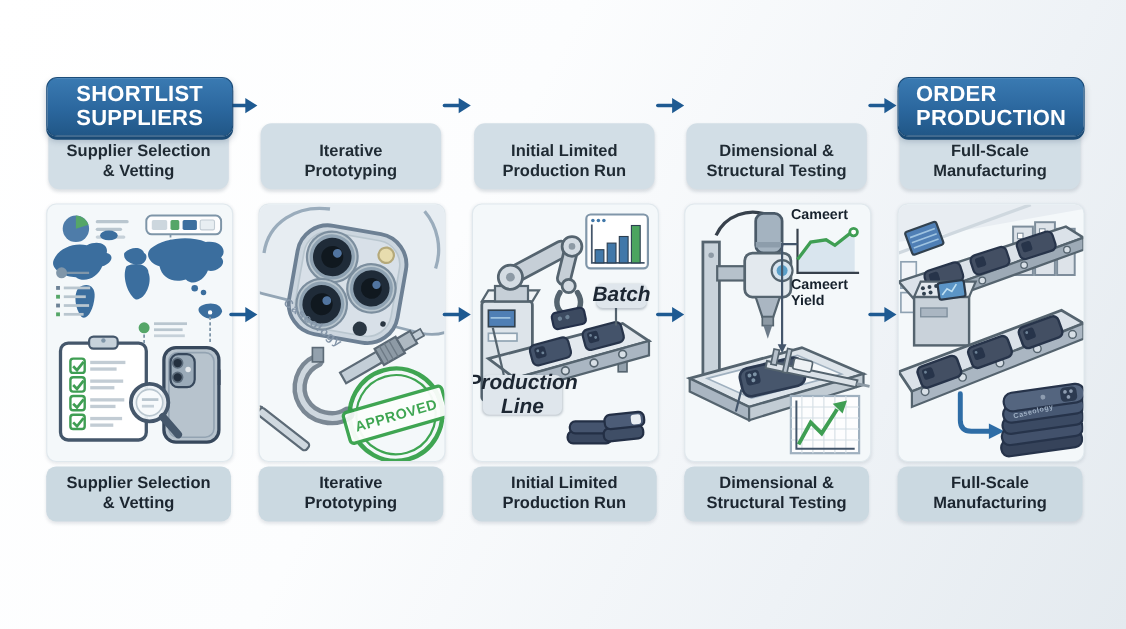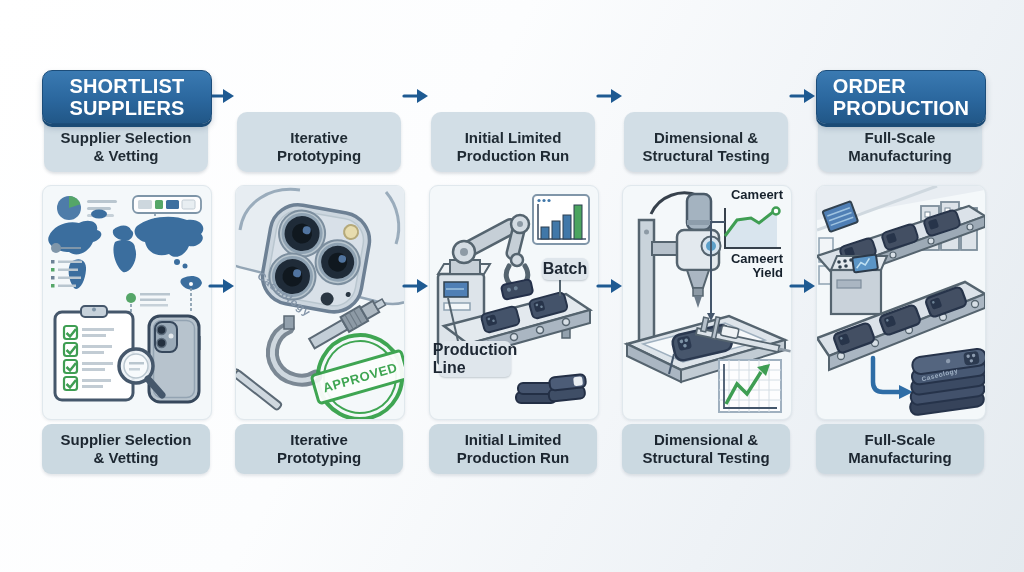--- a/index.html
+++ b/index.html
@@ -34,27 +34,27 @@
   }
   .panel{
     position:absolute;top:185px;left:0;width:168px;height:233px;
     background:#f4f8fa;border:1px solid #e0e8ed;border-radius:9px;
     overflow:hidden;box-shadow:0 1px 3px rgba(40,60,80,.10);
   }
   .panel svg{position:absolute;left:0;top:0;}
   .flow-arrow{position:absolute;width:28px;height:20px;}
   .tag{
     position:absolute;background:#dfe6ec;border-radius:6px;
-    color:#1d2733;font-weight:bold;font-size:16px;line-height:1.12;text-align:left;
+    color:#1d2733;font-weight:bold;font-size:19px;line-height:1.12;text-align:center;
     display:flex;align-items:center;justify-content:center;
-    box-shadow:0 1px 2px rgba(40,60,80,.25);z-index:4;
+    box-shadow:0 1px 2px rgba(40,60,80,.25);z-index:4;font-style:italic;
   }
   .plain-label{
     position:absolute;color:#16212c;font-weight:bold;font-size:13px;line-height:1.1;
-    text-align:right;z-index:4;
+    text-align:left;z-index:4;
   }
   .stamp{
     position:absolute;left:80px;top:147px;width:80px;height:80px;z-index:5;
     border:4px solid #2f9e44;border-radius:50%;transform:rotate(-16deg);
     opacity:.92;
   }
   .stamp::before{
     content:"";position:absolute;inset:3px;border:2px solid #2f9e44;border-radius:50%;
   }
   .stamp-band{

